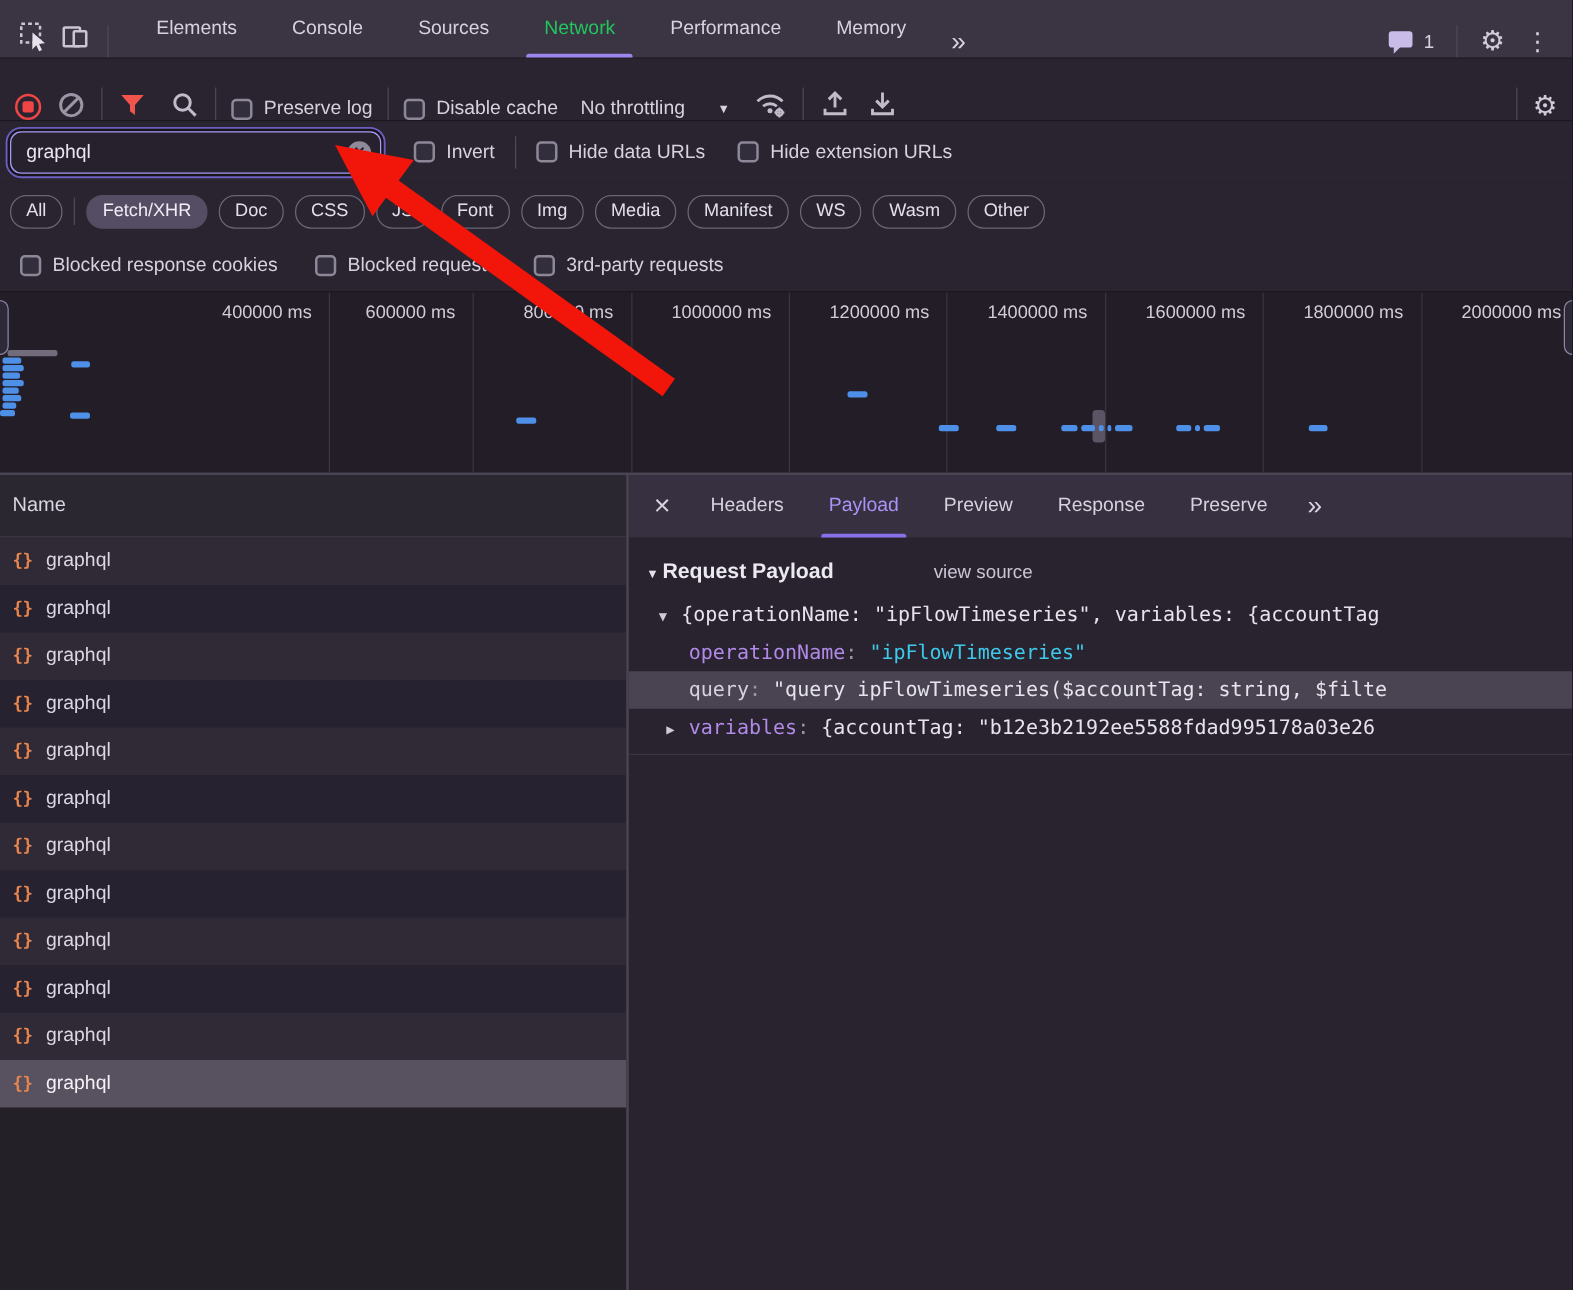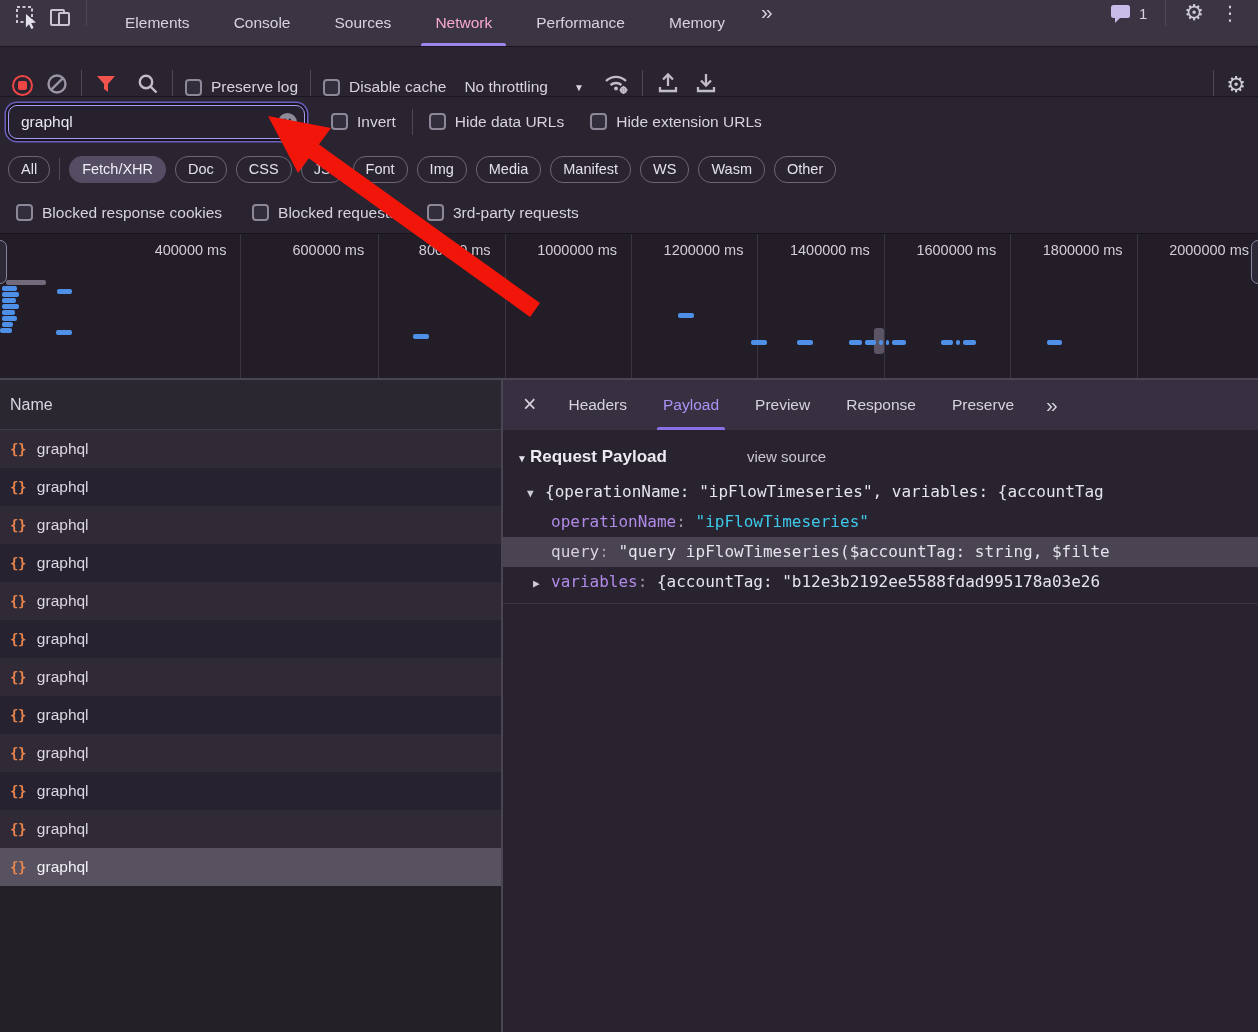--- a/index.html
+++ b/index.html
@@ -4,26 +4,26 @@
 <style>
   * { margin:0; padding:0; box-sizing:border-box; }
   html,body { background:#18151c; }
   body { font-family:"Liberation Sans", sans-serif; }
   #screen { position:relative; width:1258px; height:1032px; background:#211d26; overflow:hidden; }
 
   .vdiv { width:1px; height:26px; background:#4d4756; flex:0 0 1px; }
   .vdiv.short { height:22px; }
 
   
-  .main-tabbar { display:flex; align-items:flex-start; height:47px; background:#3b3443; border-bottom:1px solid #1a171e; padding-left:10px; }
+  .main-tabbar { display:flex; align-items:flex-end; height:47px; background:#3b3443; border-bottom:1px solid #1a171e; padding-left:10px; }
   .tbicon { display:flex; align-items:center; justify-content:center; width:34px; height:34px; border-radius:4px; flex:0 0 auto; }
   .main-tabbar .vdiv { margin:0 8px; }
   .tabs { display:flex; height:100%; margin-left:8px; }
   .tab { position:relative; display:flex; align-items:center; padding:0 22px; font-size:15.5px; color:#d7d2de; cursor:default; }
-  .tab.active { color:#f9a8d4; }
+  .tab.active { color:#22c55e; }
   .tab.active::after { content:""; position:absolute; left:8px; right:8px; bottom:0; height:3px; background:#9c85ec; border-radius:2px 2px 0 0; }
   .more-btn { font-size:21px; color:#d7d2de; padding:0 14px; letter-spacing:-2px; }
   .mtb-right { display:flex; align-items:center; margin-left:auto; padding-right:12px; gap:10px; }
   .issue-count { font-size:15px; color:#d7d2de; margin-left:-4px; }
   .gear-glyph { font-size:22px; color:#d0cbd8; line-height:1; }
   .dots-glyph { font-size:20px; color:#d0cbd8; padding:0 6px; }
 
   
   .net-toolbar { display:flex; align-items:flex-end; height:50px; background:#292430; border-bottom:1px solid #1a171e; padding:0 12px; gap:12px; }
   .record-btn { width:21px; height:21px; border:2.5px solid #ee4545; border-radius:50%; display:flex; align-items:center; justify-content:center; }
@@ -256,21 +256,21 @@
         <span class="cb"></span>
         <span class="cb-label">Blocked requests</span>
       </div>
       <div class="cb-group">
         <span class="cb"></span>
         <span class="cb-label">3rd-party requests</span>
       </div>
     </div>
 
   <div class="timeline" id="timeline">
-      <div class="tl-col" style="left: 115px; width: 126.4px;">
+      <div class="tl-col" style="left: 138px; width: 126.4px;">
         <span class="tl-label">400000 ms</span>
       </div>
       <div class="tl-col" style="left: 252.8px; width: 126.4px;">
         <span class="tl-label">600000 ms</span>
       </div>
       <div class="tl-col" style="left: 379.2px; width: 126.4px;">
         <span class="tl-label">800000 ms</span>
       </div>
       <div class="tl-col" style="left: 505.6px; width: 126.4px;">
         <span class="tl-label">1000000 ms</span>

